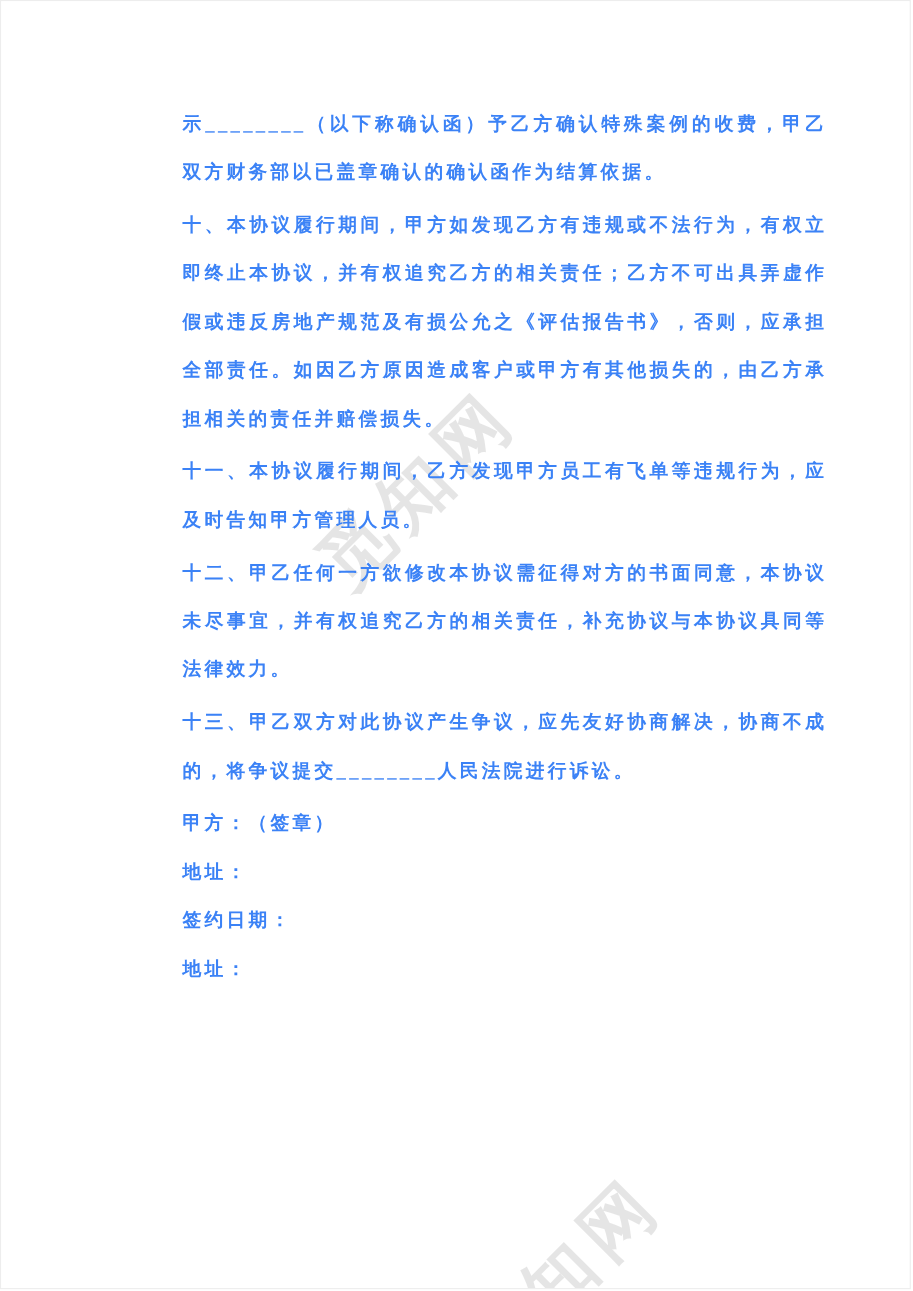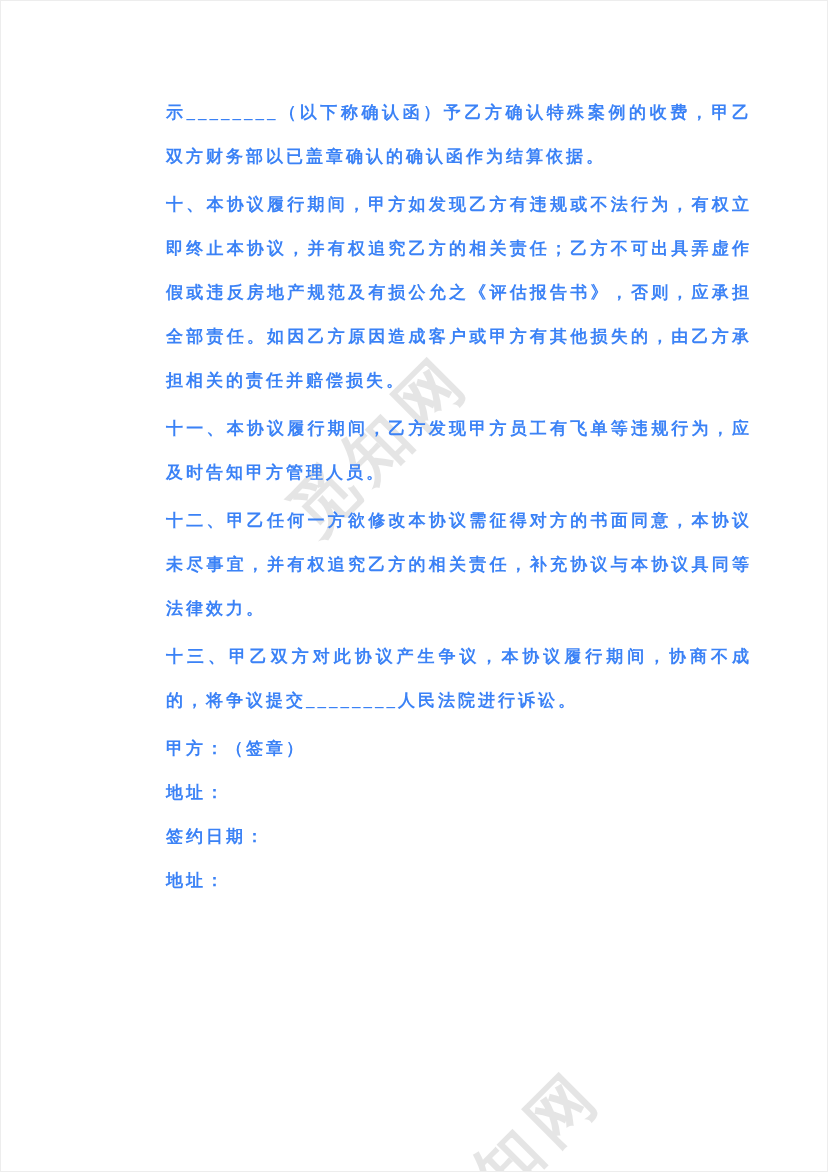--- a/index.html
+++ b/index.html
@@ -71,21 +71,21 @@
 
   <div class="watermark wm-middle">觅知网</div>
 
   <div class="watermark wm-bottom">觅知网</div>
 
   <div class="content">
     <p class="para">示________（以下称确认函）予乙方确认特殊案例的收费，甲乙双方财务部以已盖章确认的确认函作为结算依据。</p>
     <p class="para">十、本协议履行期间，甲方如发现乙方有违规或不法行为，有权立即终止本协议，并有权追究乙方的相关责任；乙方不可出具弄虚作假或违反房地产规范及有损公允之《评估报告书》，否则，应承担全部责任。如因乙方原因造成客户或甲方有其他损失的，由乙方承担相关的责任并赔偿损失。</p>
     <p class="para">十一、本协议履行期间，乙方发现甲方员工有飞单等违规行为，应及时告知甲方管理人员。</p>
     <p class="para">十二、甲乙任何一方欲修改本协议需征得对方的书面同意，本协议未尽事宜，并有权追究乙方的相关责任，补充协议与本协议具同等法律效力。</p>
-    <p class="para">十三、甲乙双方对此协议产生争议，本协议履行期间，协商不成的，将争议提交________人民法院进行诉讼。</p>
+    <p class="para">十三、甲乙双方对此协议产生争议，应先友好协商解决，协商不成的，将争议提交________人民法院进行诉讼。</p>
 
     <p class="para sign">甲方：（签章）</p>
     <p class="para sign">地址：</p>
     <p class="para sign">签约日期：</p>
     <p class="para sign">地址：</p>
   </div>
 
 </div>
 
 </body></html>

